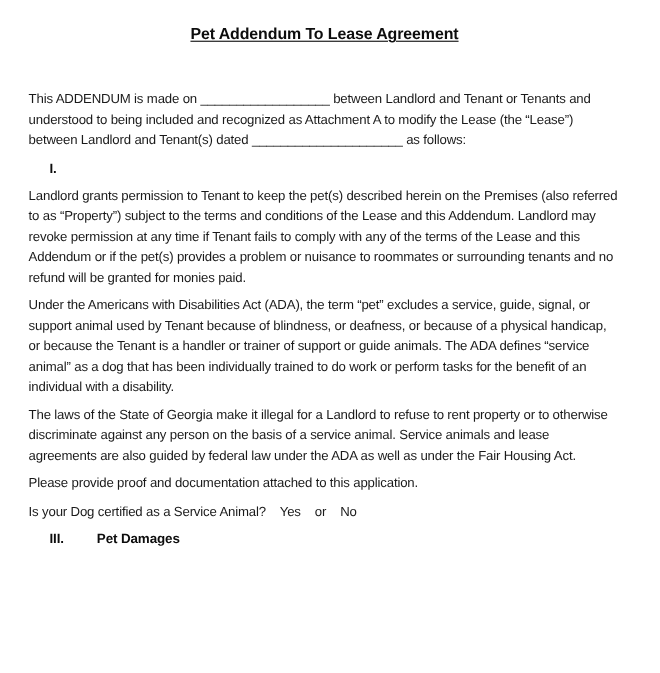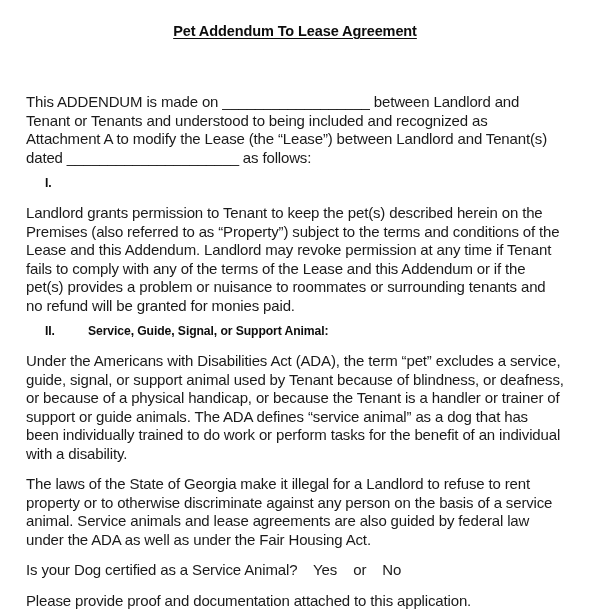--- a/index.html
+++ b/index.html
@@ -29,22 +29,22 @@
     font-weight: 700;
     color: #0d0d0d;
     text-decoration: underline;
     text-underline-offset: 2px;
     letter-spacing: -0.1px;
   }
   .title-gap {
     height: 41px;
   }
   .para {
-    margin: 12px 0 7px 0;
-    font-size: 15px;
+    margin: 0 0 7px 0;
+    font-size: 12px;
     line-height: 18.5px;
     letter-spacing: -0.15px;
     white-space: pre-wrap;
     color: #1a1a1a;
   }
   .section-heading {
     display: flex;
     align-items: baseline;
     margin: 7px 0 7px 0;
     padding-left: 19px;
@@ -69,28 +69,28 @@
   <div class="title-gap"></div>
 
   <p class="para">This ADDENDUM is made on __________________ between Landlord and Tenant or Tenants and understood to being included and recognized as Attachment A to modify the Lease (the “Lease”) between Landlord and Tenant(s) dated _____________________ as follows:</p>
 
   <div class="section-heading">
     <span class="numeral">I.</span>
   </div>
 
   <p class="para">Landlord grants permission to Tenant to keep the pet(s) described herein on the Premises (also referred to as “Property”) subject to the terms and conditions of the Lease and this Addendum. Landlord may revoke permission at any time if Tenant fails to comply with any of the terms of the Lease and this Addendum or if the pet(s) provides a problem or nuisance to roommates or surrounding tenants and no refund will be granted for monies paid.</p>
 
-  <div class="section-heading">
-    <span class="numeral">II.</span>
-    <span class="heading-text">Service, Guide, Signal, or Support Animal:</span>
-  </div>
 
   <p class="para">Under the Americans with Disabilities Act (ADA), the term “pet” excludes a service, guide, signal, or support animal used by Tenant because of blindness, or deafness, or because of a physical handicap, or because the Tenant is a handler or trainer of support or guide animals. The ADA defines “service animal” as a dog that has been individually trained to do work or perform tasks for the benefit of an individual with a disability.</p>
 
   <p class="para">The laws of the State of Georgia make it illegal for a Landlord to refuse to rent property or to otherwise discriminate against any person on the basis of a service animal. Service animals and lease agreements are also guided by federal law under the ADA as well as under the Fair Housing Act.</p>
 
+  <p class="para">Please provide proof and documentation attached to this application.</p>
+
   <p class="para">Is your Dog certified as a Service Animal?    Yes    or    No</p>
 
-  <p class="para">Please provide proof and documentation attached to this application.</p>
-
+  <div class="section-heading">
+    <span class="numeral">III.</span>
+    <span class="heading-text">Pet Damages</span>
+  </div>
 
 
 </div>
 
 </body></html>

